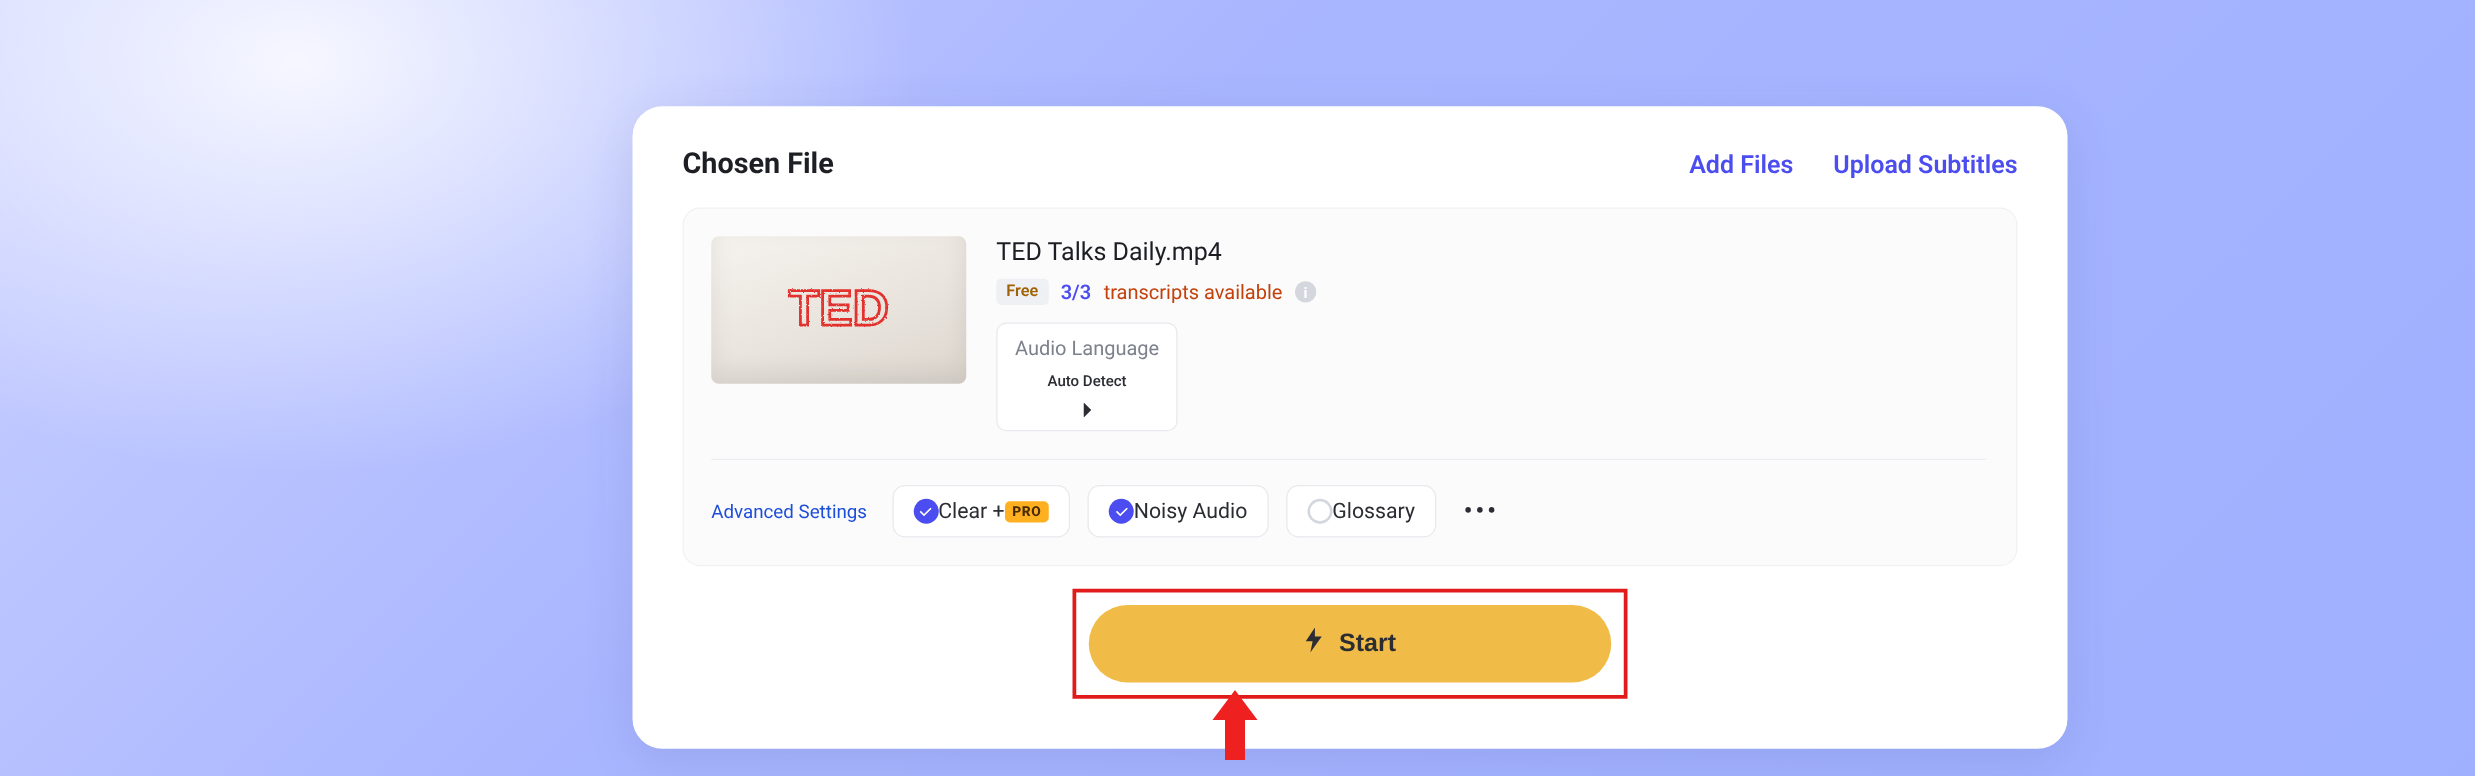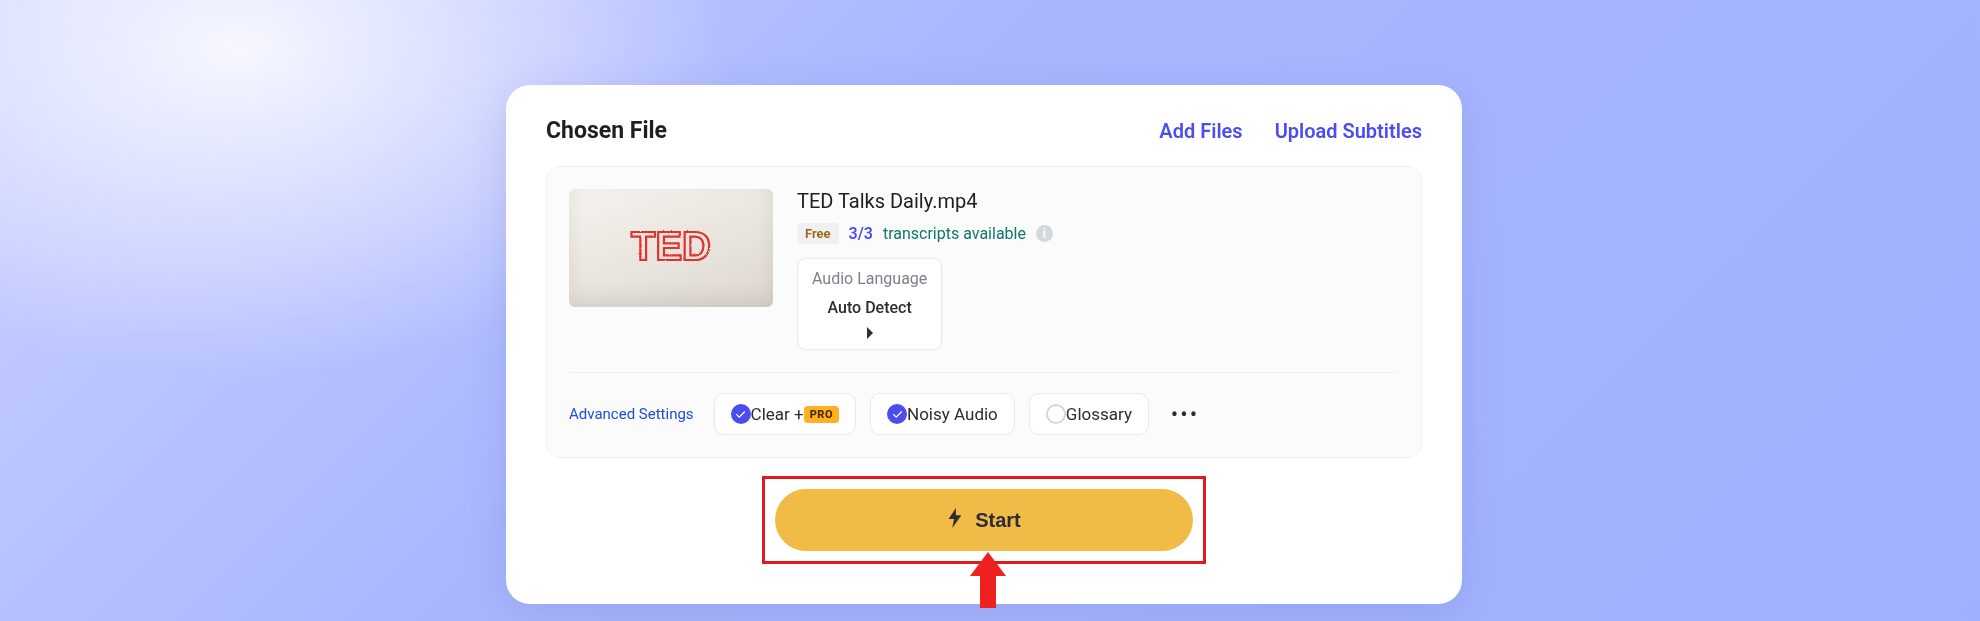--- a/index.html
+++ b/index.html
@@ -10,21 +10,21 @@
     background: radial-gradient(ellipse 900px 600px at 12% 8%, rgba(255,255,255,0.85) 0%, rgba(255,255,255,0.0) 55%),
                 linear-gradient(135deg, #c9d0ff 0%, #a9b6ff 40%, #9fb0ff 100%);
     position: relative;
     overflow: hidden;
   }
 
   .card {
     position: absolute;
     left: 506px;
     top: 85px;
-    width: 956px;
+    width: 1148px;
     background: #ffffff;
     border-radius: 24px;
     box-shadow: 0 10px 40px rgba(50,60,120,0.12);
     padding: 32px 40px 40px 40px;
   }
 
   .card-header {
     display: flex;
     align-items: center;
     justify-content: space-between;
@@ -88,21 +88,21 @@
   }
   .free-badge {
     background: #eef0f3;
     color: #a16207;
     font-size: 13px;
     font-weight: 600;
     padding: 3px 8px;
     border-radius: 4px;
   }
   .t-count { color: #4b4df0; font-weight: 600; }
-  .t-label { color: #0f766e; }
+  .t-label { color: #c2410c; }
   .info-icon {
     width: 17px; height: 17px;
     border-radius: 50%;
     background: #d4d7dd;
     color: #ffffff;
     font-size: 12px;
     font-weight: 700;
     display: inline-flex;
     align-items: center;
     justify-content: center;
@@ -113,21 +113,21 @@
     align-items: center;
     gap: 10px;
     background: #ffffff;
     border: 1px solid #e7e9ed;
     border-radius: 8px;
     padding: 10px 14px;
     cursor: pointer;
     flex-direction: column;
   }
   .lang-label { color: #7c818c; font-size: 16px; }
-  .lang-value { color: #2b2d33; font-size: 16px; font-weight: 500; }
+  .lang-value { color: #2b2d33; font-size: 12px; font-weight: 500; }
   .chev { display:inline-flex; }
   .chev svg { width: 8px; height: 12px; fill: #2b2d33; }
 
   .divider {
     height: 1px;
     background: #eceef2;
     margin: 22px 0 20px 0;
   }
 
   .adv-row {

